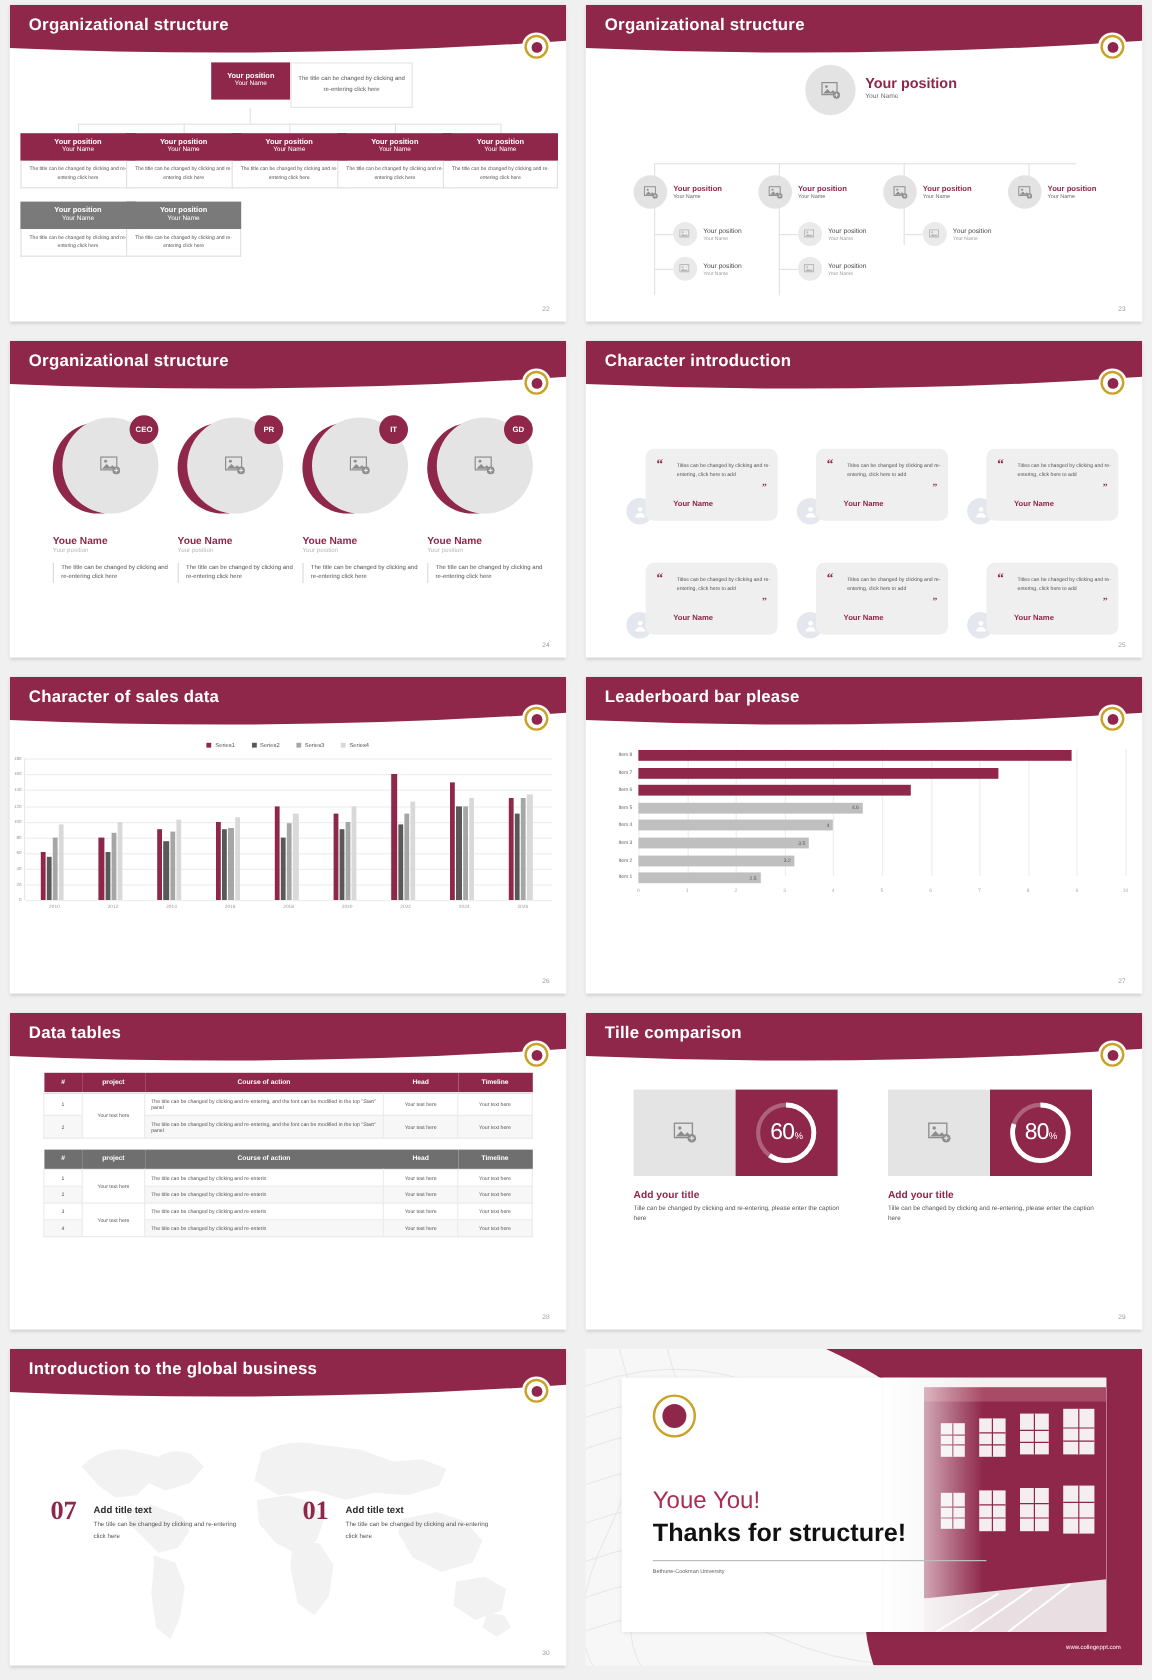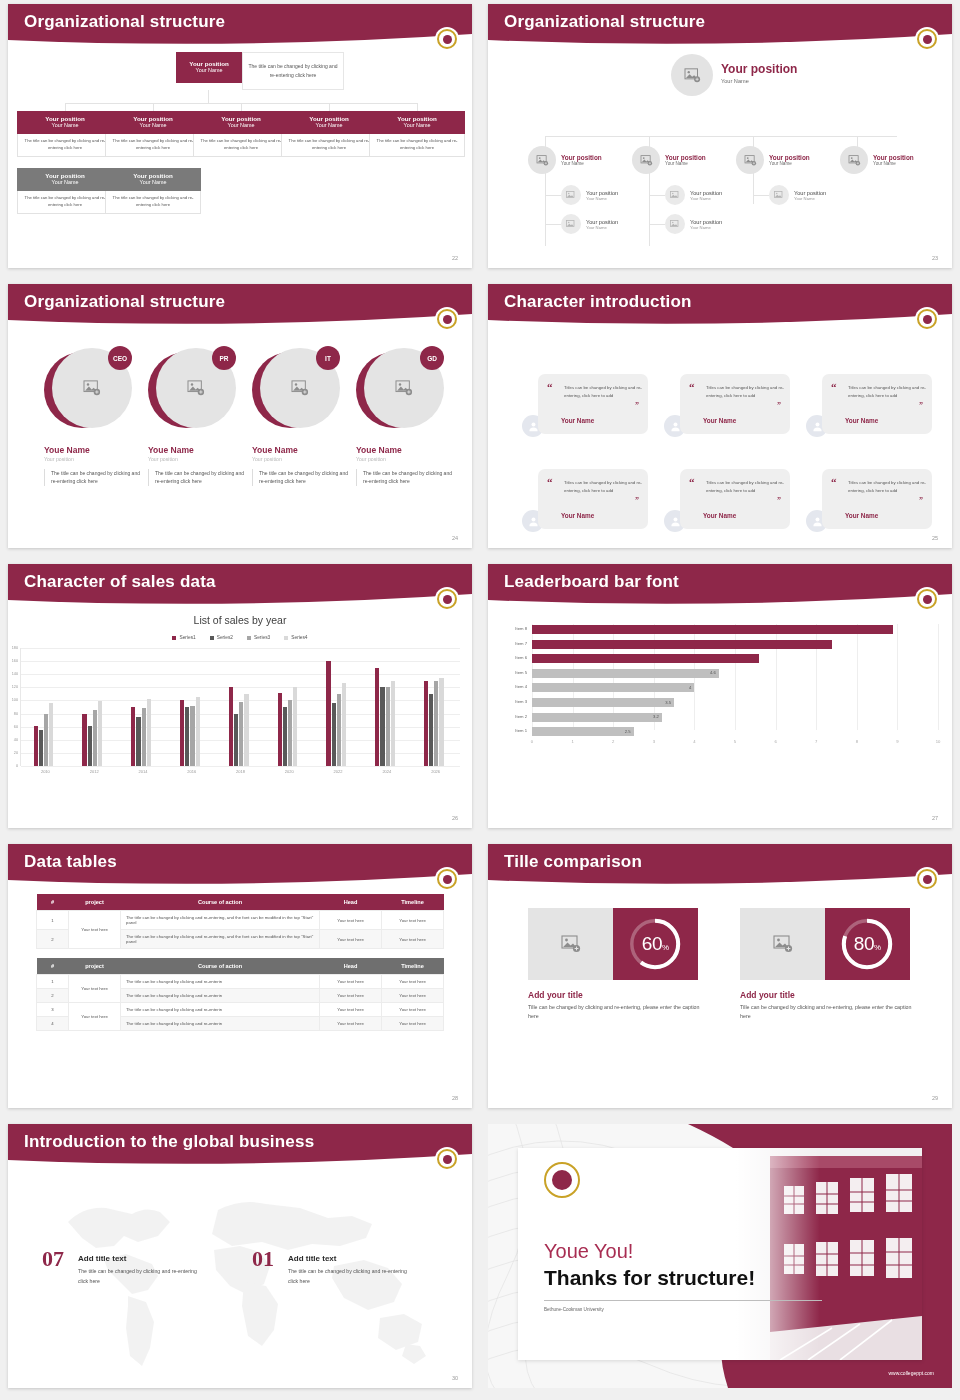--- a/index.html
+++ b/index.html
@@ -3,21 +3,21 @@
 <meta charset="utf-8">
 <style>
   html,body{margin:0;padding:0;background:#f0f0f0;}
   body{width:960px;height:1400px;font-family:"Liberation Sans",sans-serif;}
   .deck{width:960px;height:1400px;display:grid;grid-template-columns:480px 480px;grid-template-rows:280px 280px 280px 280px 280px;}
   .slide{position:relative;width:480px;height:280px;box-sizing:border-box;padding:0;overflow:hidden;}
   .card{position:absolute;left:8px;top:4px;width:464px;height:264px;background:#fff;overflow:hidden;box-shadow:0 1px 3px rgba(0,0,0,.18);}
   
   .band{position:absolute;left:0;top:0;width:464px;height:42px;overflow:visible;}
   .band svg{display:block;}
-  .stitle{position:absolute;left:16px;top:8px;font-size:17px;font-weight:bold;color:#fff;letter-spacing:.2px;}
+  .stitle{position:absolute;left:16px;top:8px;font-size:14px;font-weight:bold;color:#fff;letter-spacing:.2px;}
   .seal{position:absolute;right:14px;top:24px;width:22px;height:22px;border-radius:50%;background:#fff;display:flex;align-items:center;justify-content:center;box-shadow:0 0 0 1px #ffffff;}
   .seal .ring{width:16px;height:16px;border-radius:50%;border:2px solid #c9a227;background:#fff;display:flex;align-items:center;justify-content:center;}
   .seal .inner{width:9px;height:9px;border-radius:50%;background:#8E2749;}
   .pg{position:absolute;right:14px;bottom:7px;font-size:5.5px;color:#9a9a9a;}
   .body{position:absolute;left:0;top:46px;width:464px;height:212px;}
 
   
   .obox{position:absolute;}
   .ohead{background:#8E2749;color:#fff;text-align:center;padding:4px 2px 5px;}
   .ohead.grey{background:#7a7a7a;}
@@ -569,21 +569,20 @@
           </svg>
       </div>
       <div class="stitle">Character of sales data</div>
       <div class="seal">
           <div class="ring">
             <div class="inner"></div>
           </div>
         </div>
 
       <div class="body">
-        <div class="chtitle">List of sales by year</div>
         <div class="legend" id="legend-26">
             <div><span class="sw" style="background:#8E2749"></span><span>Series1</span></div>
             <div><span class="sw" style="background:#595959"></span><span>Series2</span></div>
             <div><span class="sw" style="background:#a6a6a6"></span><span>Series3</span></div>
             <div><span class="sw" style="background:#d9d9d9"></span><span>Series4</span></div>
           </div>
         <div class="plot" id="plot-26">
             <div class="gl" style="top: 118px;"></div>
             <div class="ylab" style="top: 118px;">0</div>
             <div class="gl" style="top: 104.889px;"></div>
@@ -673,21 +672,21 @@
     </div>
   </div>
 
   <div class="slide">
     <div class="card">
       <div class="band">
         <svg width="464" height="46" viewBox="0 0 464 46">
             <path d="M0,0 H464 V30 Q232,46 0,36 Z" fill="#8E2749"></path>
           </svg>
       </div>
-      <div class="stitle">Leaderboard bar font</div>
+      <div class="stitle">Leaderboard bar please</div>
       <div class="seal">
           <div class="ring">
             <div class="inner"></div>
           </div>
         </div>
 
       <div class="body">
         <div class="hplot" id="plot-27">
             <div class="vgl" style="left: 0px;"></div>
             <div class="xtk" style="left: 0px;">0</div>

